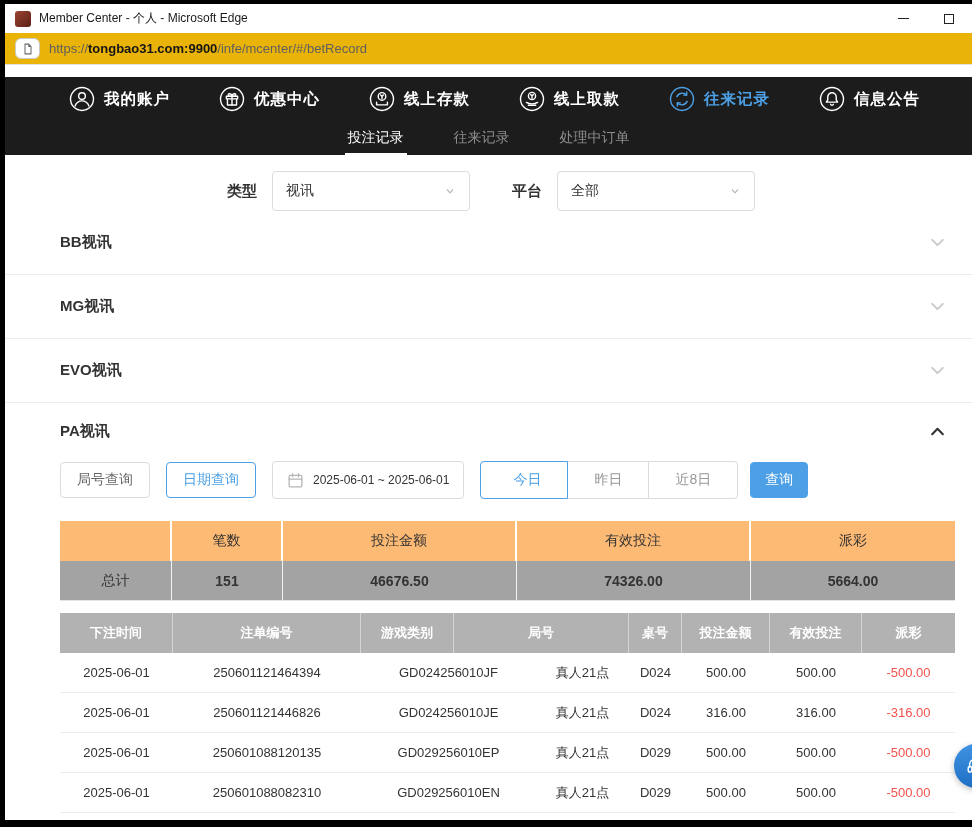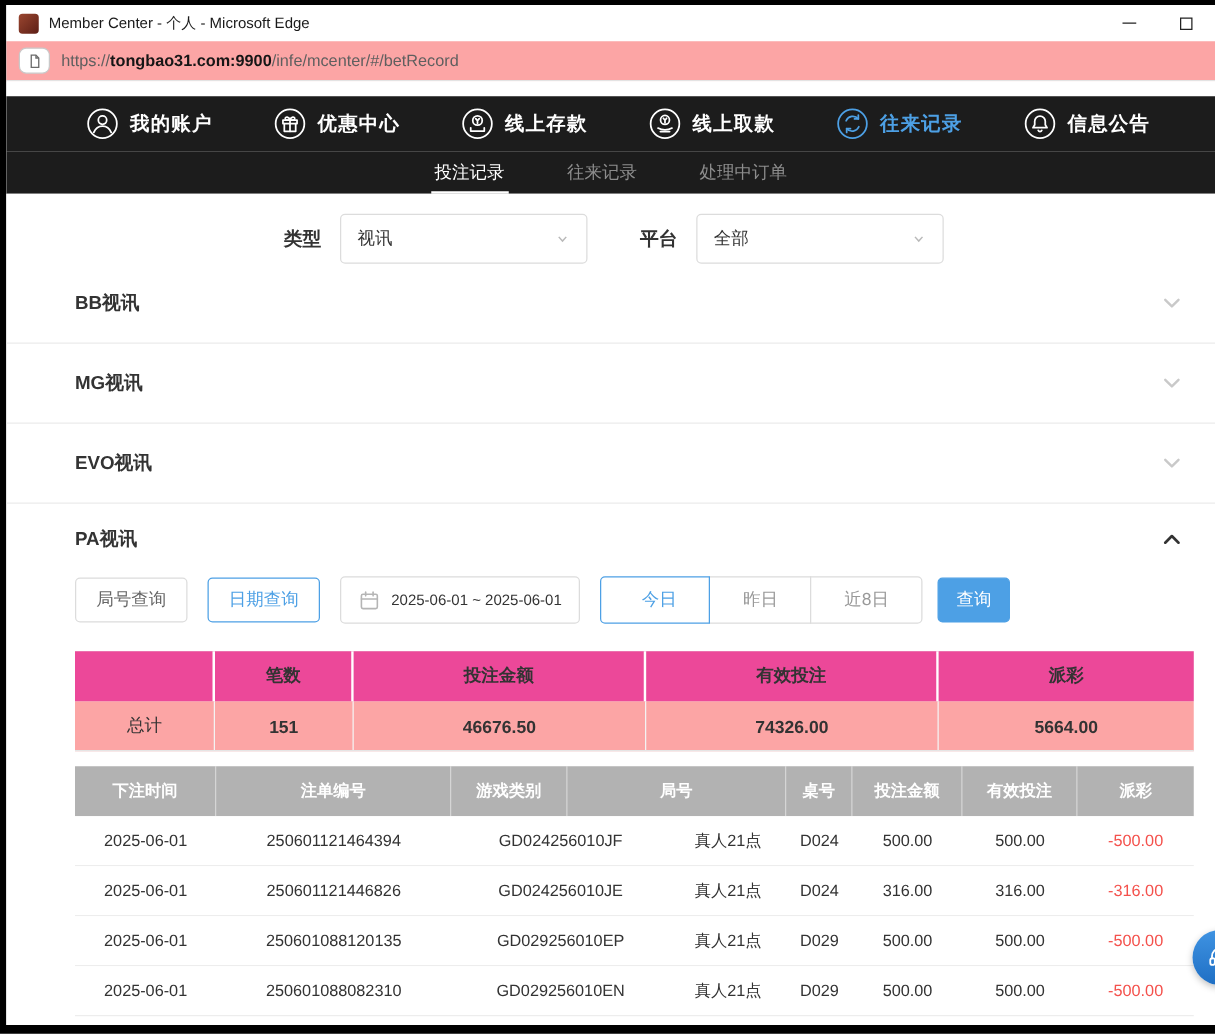--- a/index.html
+++ b/index.html
@@ -10,21 +10,21 @@
 
   
   .titlebar { height:29px; background:#fff; display:flex; align-items:center; padding-left:10px; flex:none; }
   .app-icon { width:16px; height:16px; border-radius:3px; background:linear-gradient(135deg,#9a4630,#5d1f16); margin-right:8px; flex:none; }
   .title-text { font-size:12px; color:#1a1a1a; }
   .win-controls { margin-left:auto; display:flex; height:100%; }
   .win-btn { width:46px; height:100%; display:flex; align-items:center; justify-content:center; cursor:default; }
   .glyph-min { width:11px; height:1px; background:#222; display:block; }
   .glyph-max { width:10px; height:10px; border:1px solid #222; display:block; }
 
-  .urlbar { height:32px; background:#fca5a5; border-bottom:1px solid #e3e3e3; display:flex; align-items:center; padding:0 10px; flex:none; }
+  .urlbar { height:32px; background:#eab308; border-bottom:1px solid #e3e3e3; display:flex; align-items:center; padding:0 10px; flex:none; }
   .site-box { width:25px; height:21px; border:1px solid #c9c9c9; border-radius:6px; display:flex; align-items:center; justify-content:center; margin-right:9px; flex:none; background:#fff; }
   .site-box svg { width:12px; height:12px; stroke:#6b6b6b; fill:none; stroke-width:1.4; }
   .url-text { font-size:13px; color:#5f5f5f; white-space:nowrap; }
   .url-text b { color:#161616; font-weight:700; }
 
   .chrome-gap { height:12px; background:#fff; flex:none; }
 
   
   .mainnav { height:44px; background:var(--navbg,#1c1c1c); display:flex; align-items:center; justify-content:space-between; padding:0 52px 0 64px; flex:none; }
   .nav-item { display:flex; align-items:center; gap:9px; color:#fff; cursor:pointer; }
@@ -65,23 +65,23 @@
   .seg { height:38px; padding:0 26px; background:#fff; border:1px solid #dcdcdc; color:#999; font-size:14px; margin-left:-1px; cursor:pointer; font-family:inherit; }
   .seg:first-child { border-radius:4px 0 0 4px; margin-left:0;padding-left:32px; }
   .seg:last-child { border-radius:0 4px 4px 0; }
   .seg.active { border-color:var(--accent,#4da0e5); color:var(--accent,#4da0e5); position:relative; z-index:1; }
 
   
   .sum-table { width:895px; margin:22px 0 0 55px; }
   .sum-row { display:flex; height:40px; }
   .sum-row.head { background:#eaeaea; }
   .sc { display:flex; align-items:center; justify-content:center; font-size:14px; color:#333; }
-  .head .sc { font-weight:700; border-right:2px solid #fff; background:#ec4899; }
+  .head .sc { font-weight:400; border-right:2px solid #fff; background:#fdba74; }
   .head .sc:last-child { border-right:none; }
-  .sum-row.body { background:#fca5a5; border-bottom:1px solid #e5e5e5; }
+  .sum-row.body { background:#a3a3a3; border-bottom:1px solid #e5e5e5; }
   .body .sc { font-weight:700; border-right:1px solid #f3f3f3; }
   .body .sc:last-child { border-right:none; }
   .body .sc.c0 { font-weight:400; }
   .sc.c0 { width:112px; } .sc.c1 { width:111px; } .sc.c2 { width:234px; } .sc.c3 { width:234px; } .sc.c4 { width:204px; }
 
   
   .rec-table { width:895px; margin:12px 0 0 55px; }
   .rec-row { display:flex; height:40px; }
   .rec-row.head { background:#b2b2b2; }
   .rc { display:flex; align-items:center; justify-content:center; font-size:13px; color:#333; }

